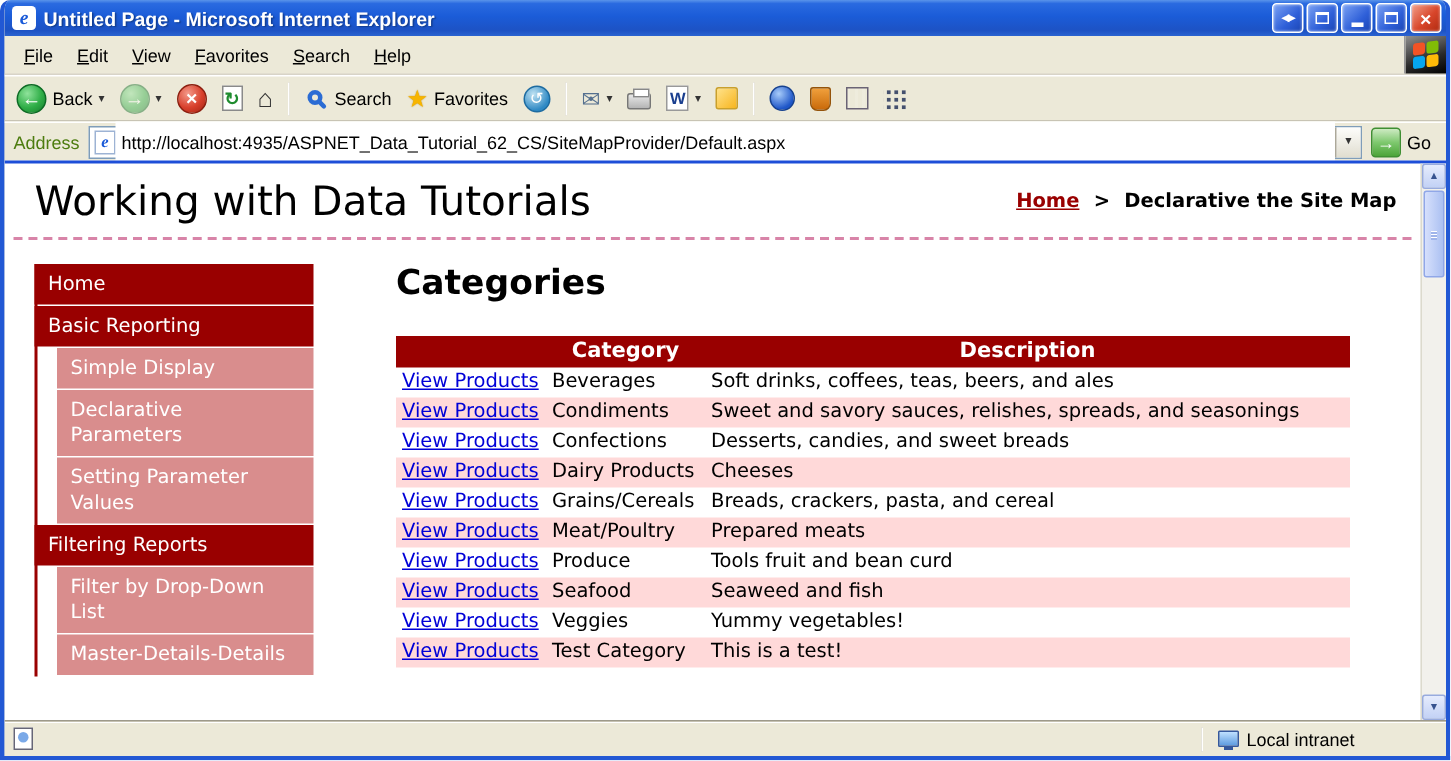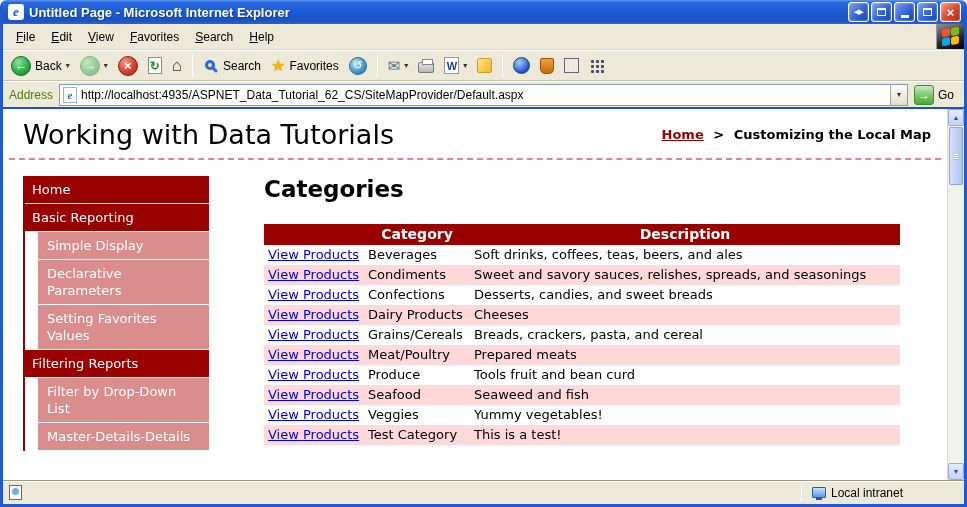--- a/index.html
+++ b/index.html
@@ -63,21 +63,21 @@
     background-image:linear-gradient(#0000,#0000),repeating-linear-gradient(90deg,#fff2 0 2px,#0000 2px 5px);}
   .grid-ico{width:15px;height:15px;background-image:radial-gradient(#44506e 1.4px,transparent 1.5px);background-size:5px 5px;background-position:1px 1px;}
   .tb-sep{width:1px;height:22px;background:#b9b5a5;border-right:1px solid #fff;margin:0 4px;flex:0 0 auto;}
 
   
   .addressbar{flex:0 0 26px;display:flex;align-items:center;gap:6px;padding:0 6px;background:#ece9d8;border-top:1px solid #fff;}
   .addr-label{font-size:12px;color:#4d7c0f;}
   .addr-field{flex:1;display:flex;align-items:center;background:#fff;border:1px solid #7f9db9;height:22px;padding-left:3px;}
   .addr-page{width:14px;height:16px;background:#fff;border:1px solid #9db3d4;color:#1a5ad8;font-weight:bold;font-style:italic;
     font-size:11px;line-height:14px;text-align:center;font-family:"Liberation Serif",serif;flex:0 0 14px;}
-  .addr-input{flex:1;border:none;outline:none;font-size:12px;font-family:"Liberation Sans",sans-serif;padding:4px 4px;height:18px;}
+  .addr-input{flex:1;border:none;outline:none;font-size:12px;font-family:"Liberation Sans",sans-serif;padding:4px 4px;height:28px;}
   .addr-drop{width:17px;height:20px;background:linear-gradient(#fdfdfb,#e0ddcf);border-left:1px solid #aca899;
     display:flex;align-items:center;justify-content:center;font-size:7px;color:#333;cursor:pointer;}
   .go-btn{display:flex;align-items:center;gap:4px;font-size:12px;cursor:pointer;padding-right:4px;}
   .go-box{width:20px;height:20px;border:1px solid #3f8f33;border-radius:3px;color:#fff;font-weight:bold;
     background:linear-gradient(#cdeac2,#7ec86e 50%,#4da53a);display:flex;align-items:center;justify-content:center;}
 
   
   .content{flex:1;display:flex;background:#fff;border-top:2px solid #1d4ed8;overflow:hidden;}
   .page{flex:1;overflow:hidden;font-family:"DejaVu Sans",sans-serif;}
   .page-header{display:flex;align-items:center;justify-content:space-between;padding:10px 16px 8px 20px;}
@@ -247,31 +247,31 @@
     </div>
   </div>
 
   <div class="content">
     <div class="page">
       <div class="page-header">
         <h1 class="page-title">Working with Data Tutorials</h1>
         <div class="breadcrumb">
           <span class="home">Home</span>
           <span class="sep">&gt;</span>
-          <span>Customizing the Local Map</span>
+          <span>Declarative the Site Map</span>
         </div>
       </div>
       <div class="dashed"></div>
       <div class="page-body">
         <div class="sidebar">
             <div class="side-item level1">Home</div>
             <div class="side-item level1">Basic Reporting</div>
             <div class="side-item level2">Simple Display</div>
             <div class="side-item level2">Declarative Parameters</div>
-            <div class="side-item level2">Setting Favorites Values</div>
+            <div class="side-item level2">Setting Parameter Values</div>
             <div class="side-item level1">Filtering Reports</div>
             <div class="side-item level2">Filter by Drop-Down List</div>
             <div class="side-item level2">Master-Details-Details</div>
           </div>
         <div class="main">
           <h2 class="main-heading">Categories</h2>
           <table class="cats">
             <thead>
               <tr>
                 <th></th>

